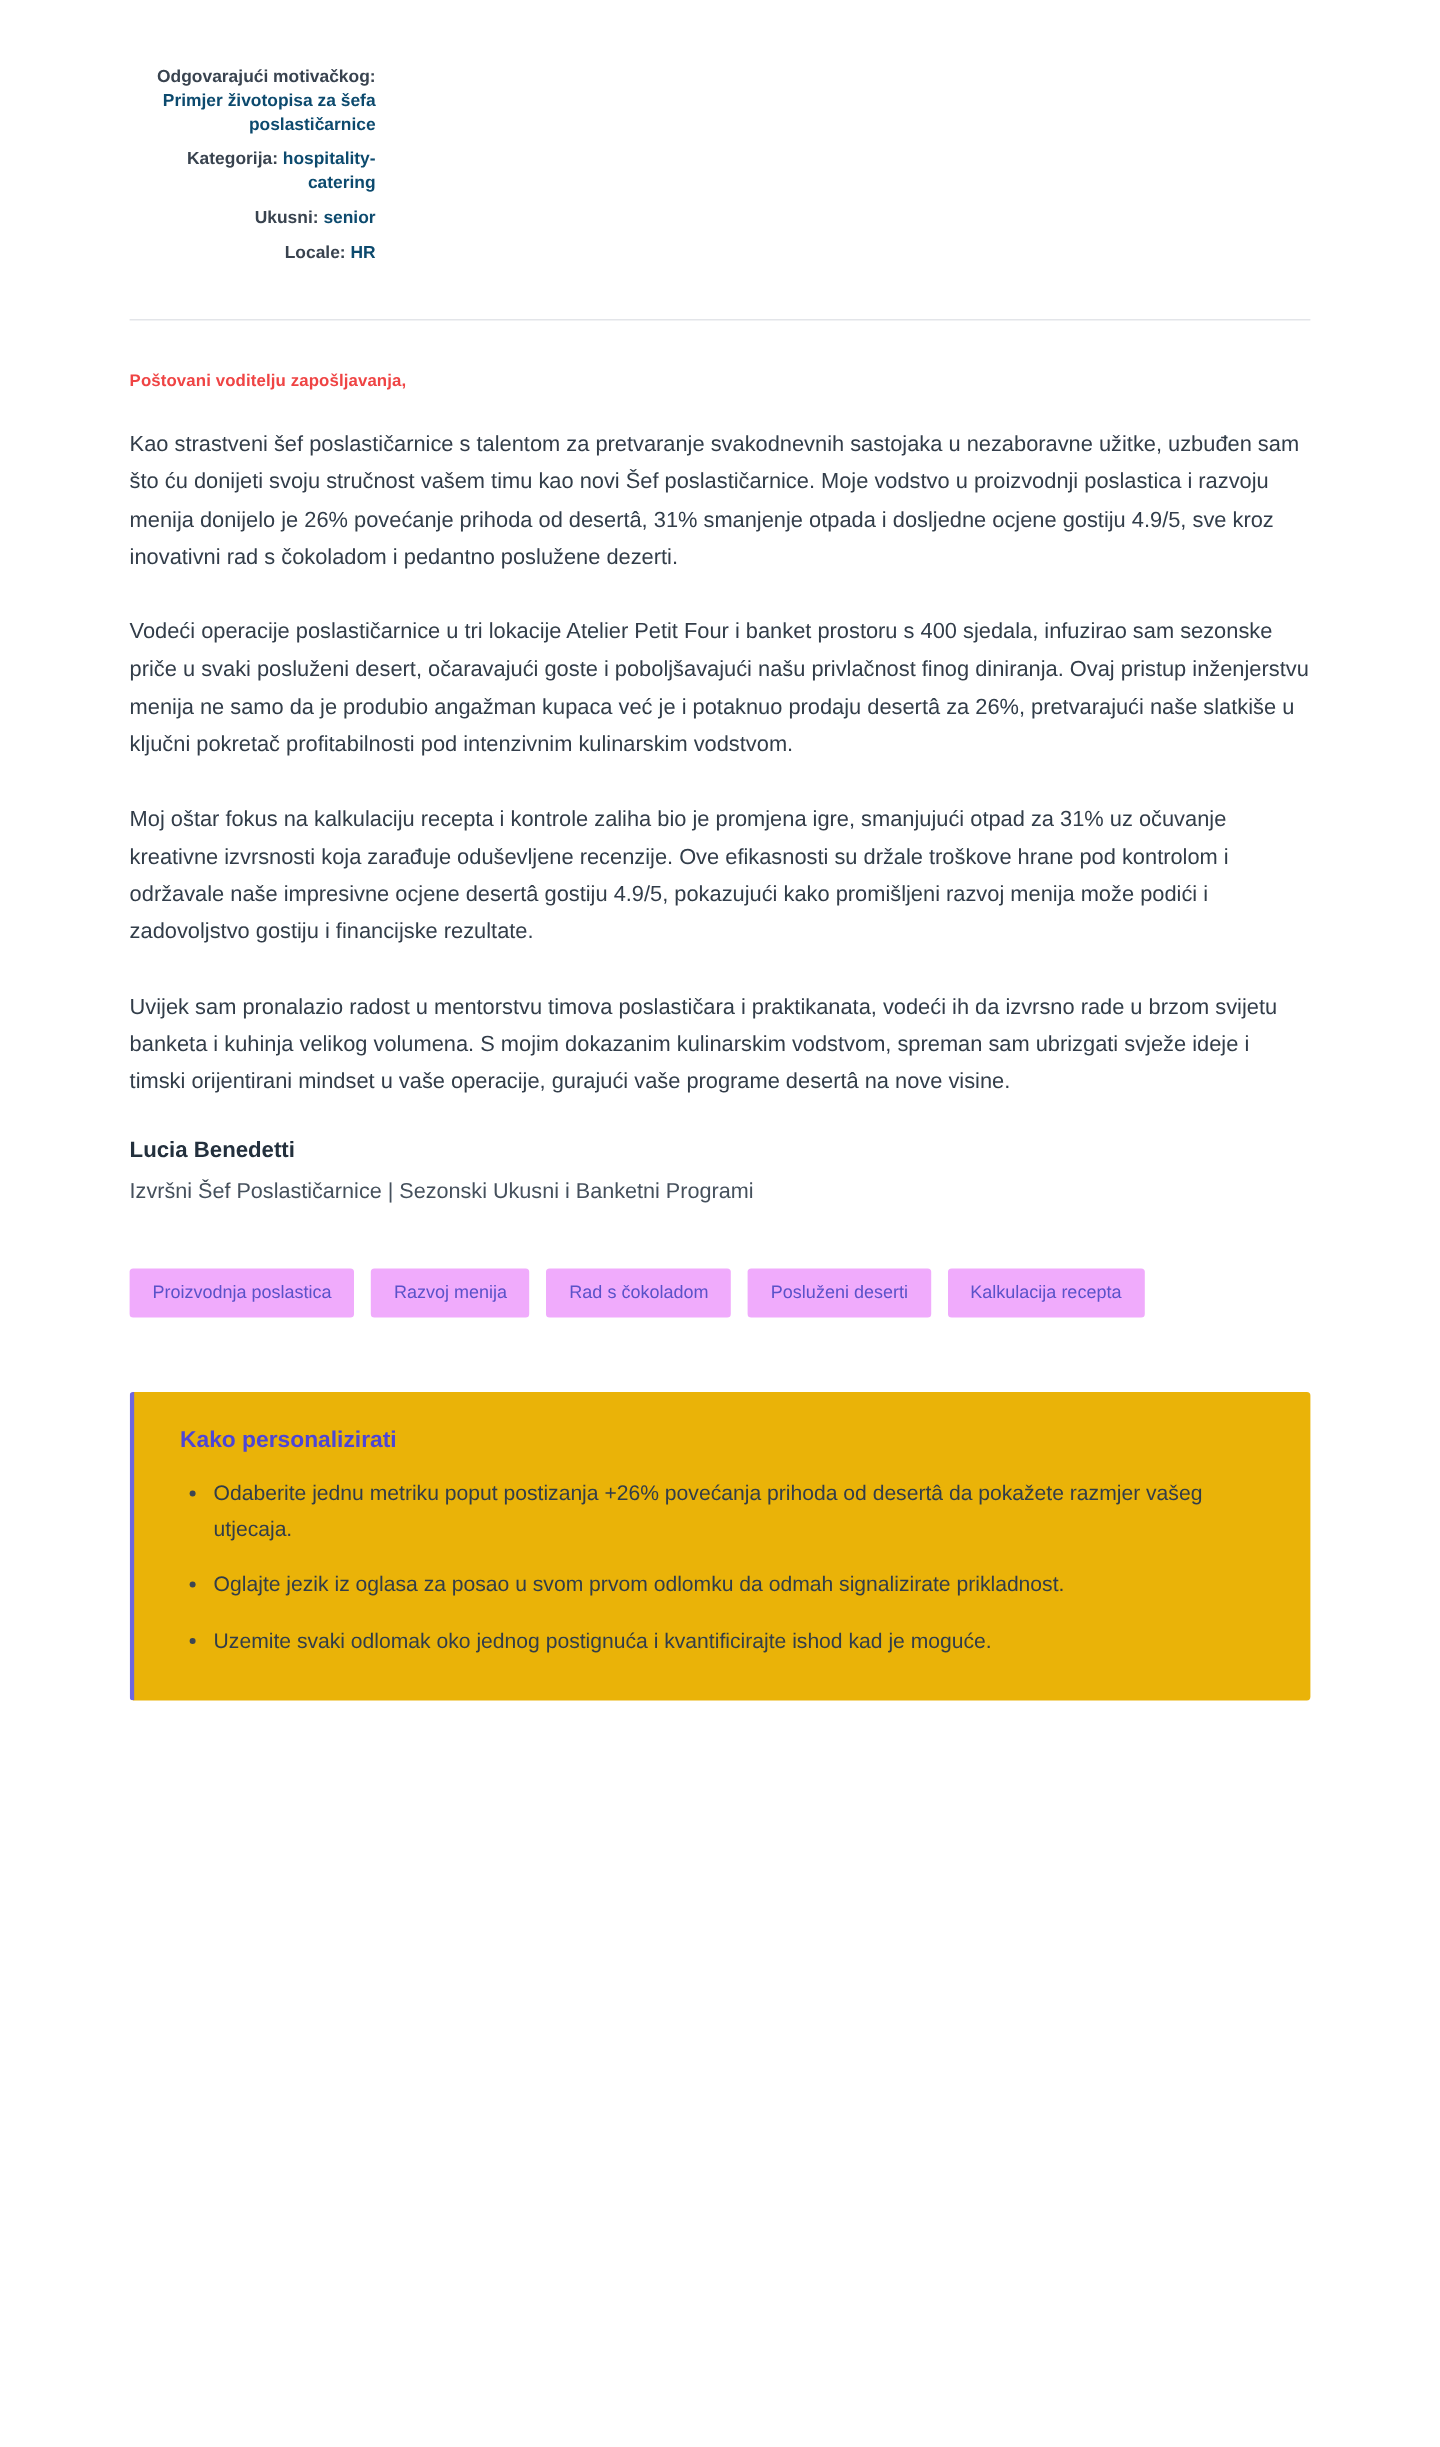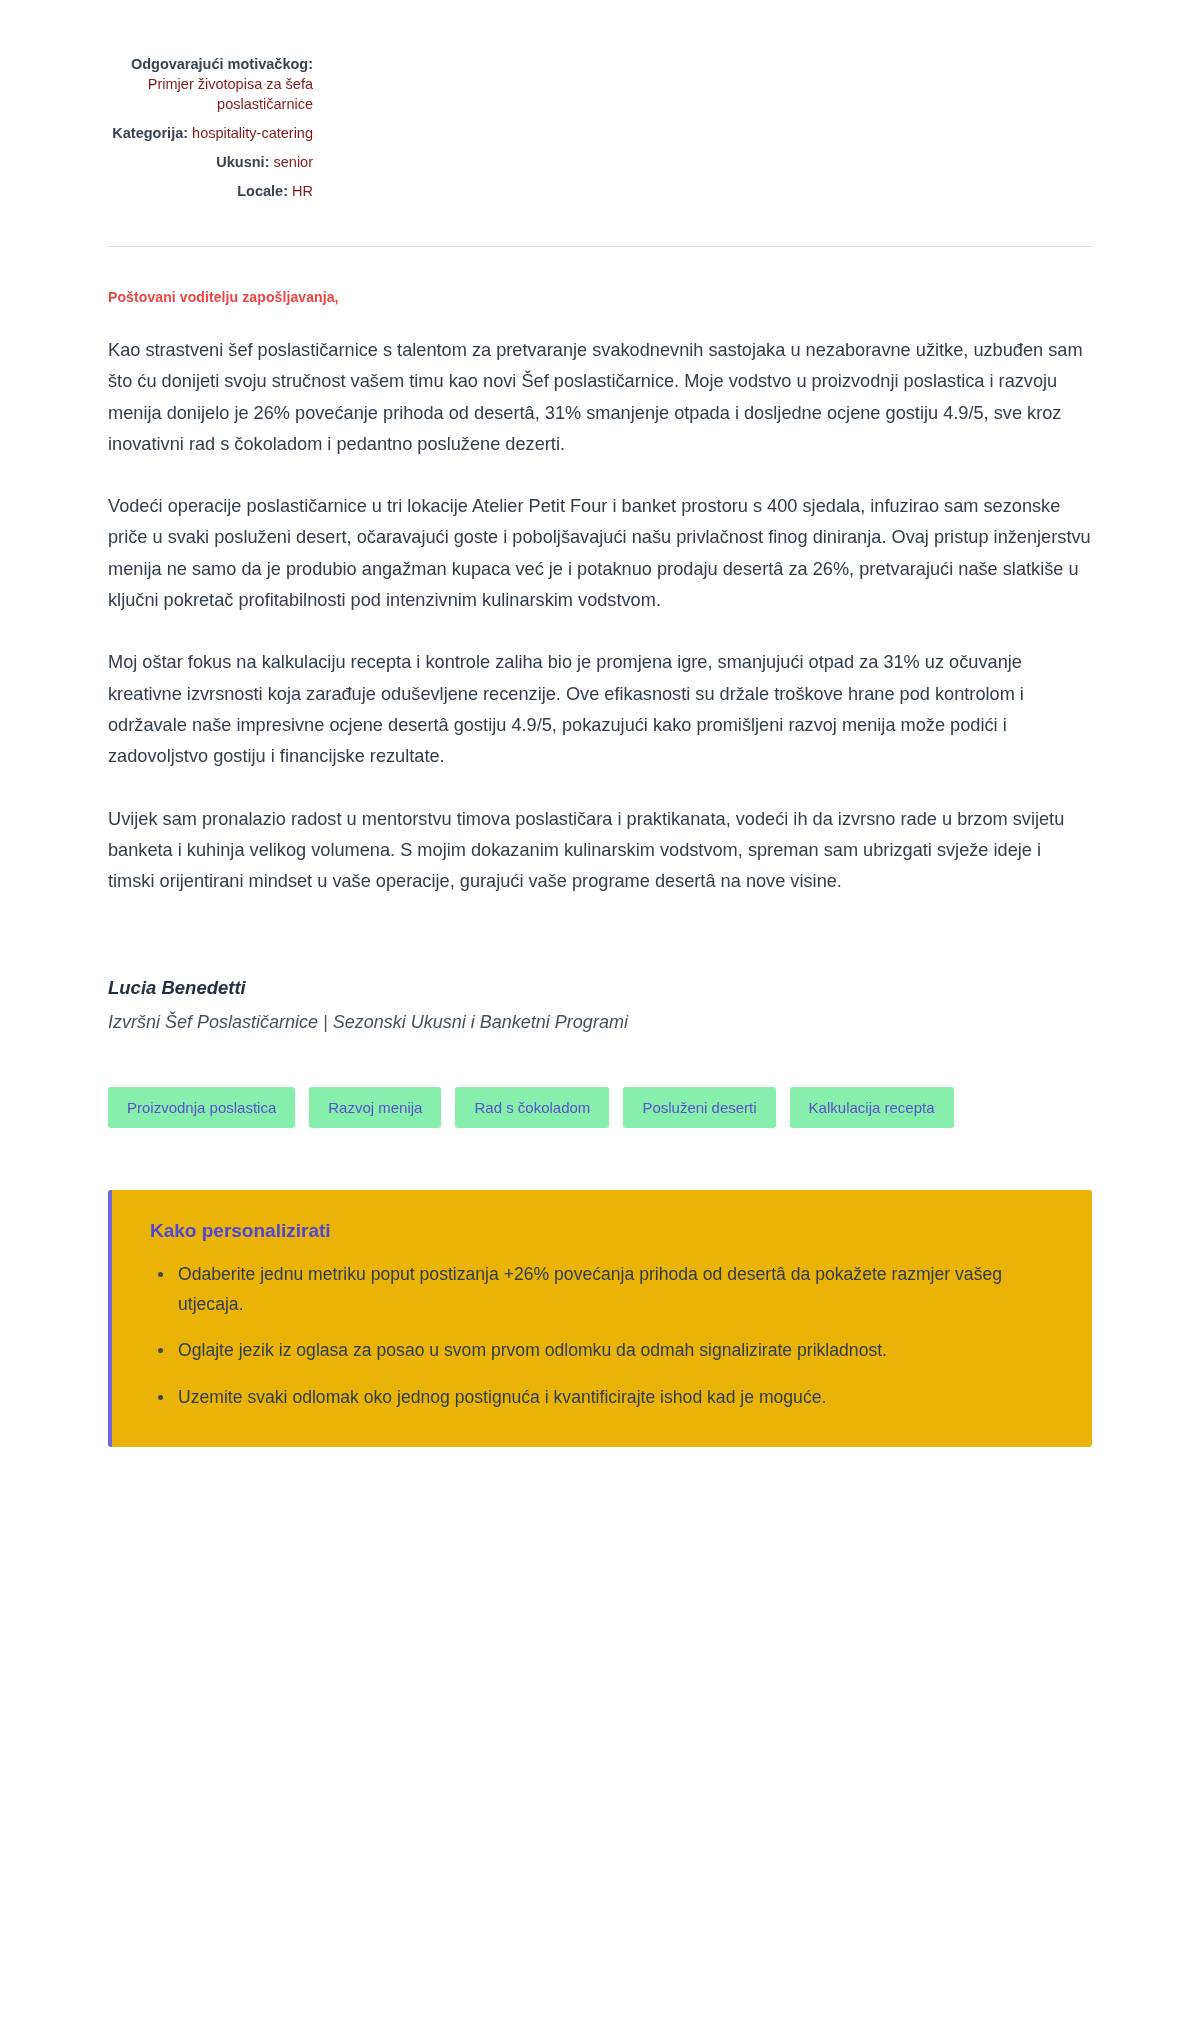--- a/index.html
+++ b/index.html
@@ -45,21 +45,21 @@
     width: 205px;
     text-align: right;
     font-size: 14.5px;
     line-height: 1.38;
     color: #56606c;
     padding-top: 6px;
   }
   .meta-row { margin-bottom: 9px; }
   .meta-row:last-child { margin-bottom: 0; }
   .meta-label { font-weight: 700; color: #39434f; }
-  .meta-value { font-weight: 400; color: #7f1d1d; }
+  .meta-value { font-weight: 700; color: #0c4a6e; }
 
   .divider {
     height: 1px;
     background: #dcdfe4;
     border: 0;
     margin: 45px 0 0 0;
   }
 
   
   .letter { padding-top: 42px; }
@@ -72,21 +72,21 @@
   }
   .letter p.para {
     margin: 0 0 31px 0;
     font-size: 18.2px;
     line-height: 1.72;
     color: #323d49;
   }
   .letter p.para:last-child { margin-bottom: 0; }
 
   
-  .signature { margin-top: 80px; font-style: italic; }
+  .signature { margin-top: 30px; }
   .sign-name {
     margin: 0 0 10px 0;
     font-size: 18.5px;
     font-weight: 700;
     color: #23303d;
   }
   .sign-role {
     margin: 0;
     font-size: 18px;
     line-height: 1.55;
@@ -94,21 +94,21 @@
   }
 
   
   .tags {
     display: flex;
     flex-wrap: wrap;
     gap: 14px;
     margin-top: 50px;
   }
   .tag {
-    background: #86efac;
+    background: #f0abfc;
     color: #5a52c9;
     font-size: 15px;
     line-height: 1;
     padding: 13px 19px;
     border-radius: 3px;
     white-space: nowrap;
   }
 
   
   .callout {

